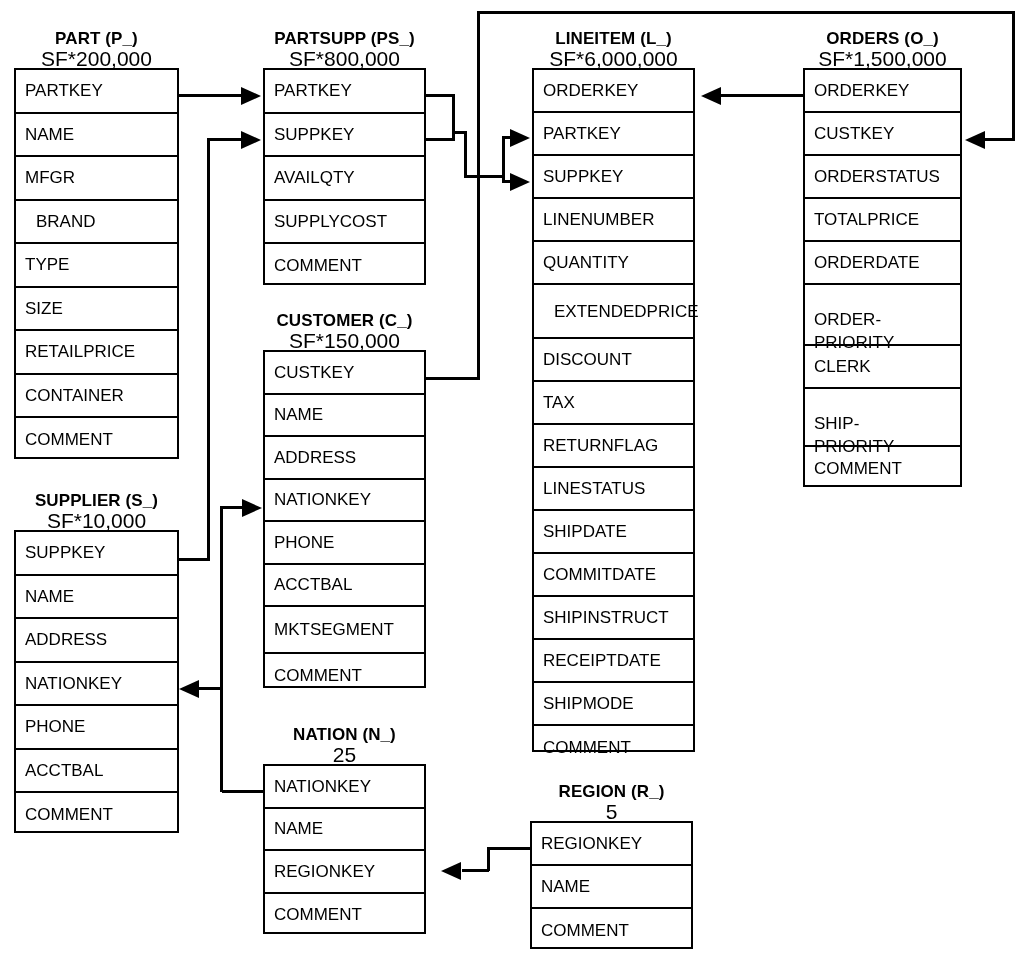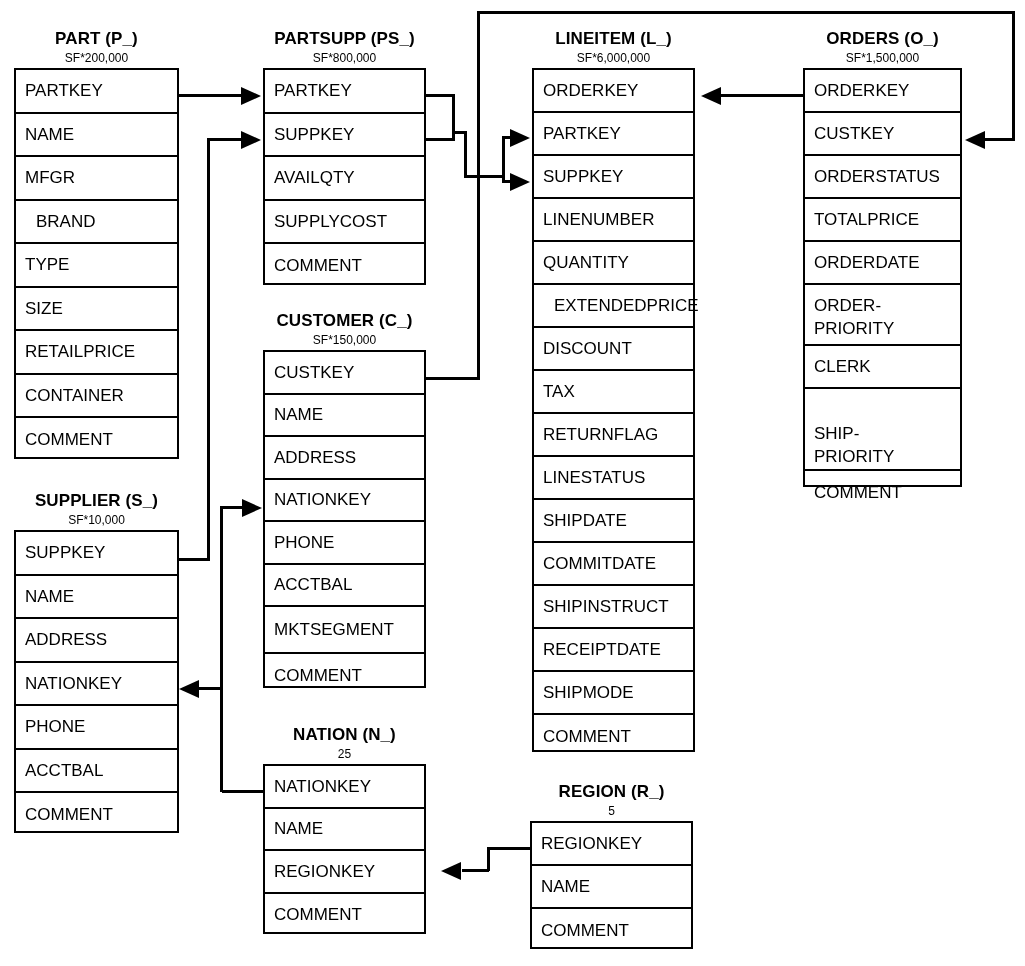--- a/index.html
+++ b/index.html
@@ -21,21 +21,21 @@
     text-align:center;
     font-weight:bold;
     font-size:17px;
     line-height:21px;
     letter-spacing:.1px;
     white-space:nowrap;
   }
   .ent-card{
     text-align:center;
     font-weight:normal;
-    font-size:12px;
+    font-size:21px;
     line-height:19px;
     white-space:nowrap;
   }
   .ent-box{
     border:2.5px solid #000;
     background:#fff;
     box-sizing:border-box;
   }
   .fieldrow{
     box-sizing:border-box;
@@ -44,21 +44,21 @@
     line-height:19px;
     padding:0 0 0 9px;
     display:flex;
     align-items:center;
     white-space:nowrap;
     overflow:visible;
   }
   .fieldrow:last-child{border-bottom:none;}
   .fieldrow.two-line{
     display:block;
-    padding-top:9px;
+    padding-top:23px;
   }
   .fieldrow.two-line span{display:block;line-height:23px;}
   
   .conn{position:absolute;background:#000;}
   .h{height:3px;}
   .v{width:3px;}
   .arrow{position:absolute;width:0;height:0;}
   .arrow-right{
     border-top:9px solid transparent;
     border-bottom:9px solid transparent;
@@ -105,21 +105,21 @@
 
   <div class="entity" style="left:532px;top:28px;width:163px;">
     <div class="ent-title">LINEITEM (L_)</div>
     <div class="ent-card">SF*6,000,000</div>
     <div class="ent-box" style="height:684px;">
       <div class="fieldrow" style="height:43px;">ORDERKEY</div>
       <div class="fieldrow" style="height:43px;">PARTKEY</div>
       <div class="fieldrow" style="height:43px;">SUPPKEY</div>
       <div class="fieldrow" style="height:43px;">LINENUMBER</div>
       <div class="fieldrow" style="height:43px;">QUANTITY</div>
-      <div class="fieldrow" style="height:43px;padding-left:20px;">EXTENDEDPRICE</div>
+      <div class="fieldrow" style="height:54px;padding-left:20px;">EXTENDEDPRICE</div>
       <div class="fieldrow" style="height:43px;">DISCOUNT</div>
       <div class="fieldrow" style="height:43px;">TAX</div>
       <div class="fieldrow" style="height:43px;">RETURNFLAG</div>
       <div class="fieldrow" style="height:43px;">LINESTATUS</div>
       <div class="fieldrow" style="height:43px;">SHIPDATE</div>
       <div class="fieldrow" style="height:43px;">COMMITDATE</div>
       <div class="fieldrow" style="height:43px;">SHIPINSTRUCT</div>
       <div class="fieldrow" style="height:43px;">RECEIPTDATE</div>
       <div class="fieldrow" style="height:43px;">SHIPMODE</div>
       <div class="fieldrow" style="height:42px;">COMMENT</div>
@@ -133,21 +133,21 @@
       <div class="fieldrow" style="height:43px;">ORDERKEY</div>
       <div class="fieldrow" style="height:43px;">CUSTKEY</div>
       <div class="fieldrow" style="height:43px;">ORDERSTATUS</div>
       <div class="fieldrow" style="height:43px;">TOTALPRICE</div>
       <div class="fieldrow" style="height:43px;">ORDERDATE</div>
       <div class="fieldrow two-line" style="height:61px;">
         <span>ORDER-</span>
         <span>PRIORITY</span>
       </div>
       <div class="fieldrow" style="height:43px;">CLERK</div>
-      <div class="fieldrow two-line" style="height:58px;margin-top:24px;">
+      <div class="fieldrow two-line" style="height:58px;">
         <span>SHIP-</span>
         <span>PRIORITY</span>
       </div>
       <div class="fieldrow" style="height:42px;">COMMENT</div>
     </div>
   </div>
 
   <div class="entity" style="left:263px;top:310px;width:163px;">
     <div class="ent-title">CUSTOMER (C_)</div>
     <div class="ent-card">SF*150,000</div>

